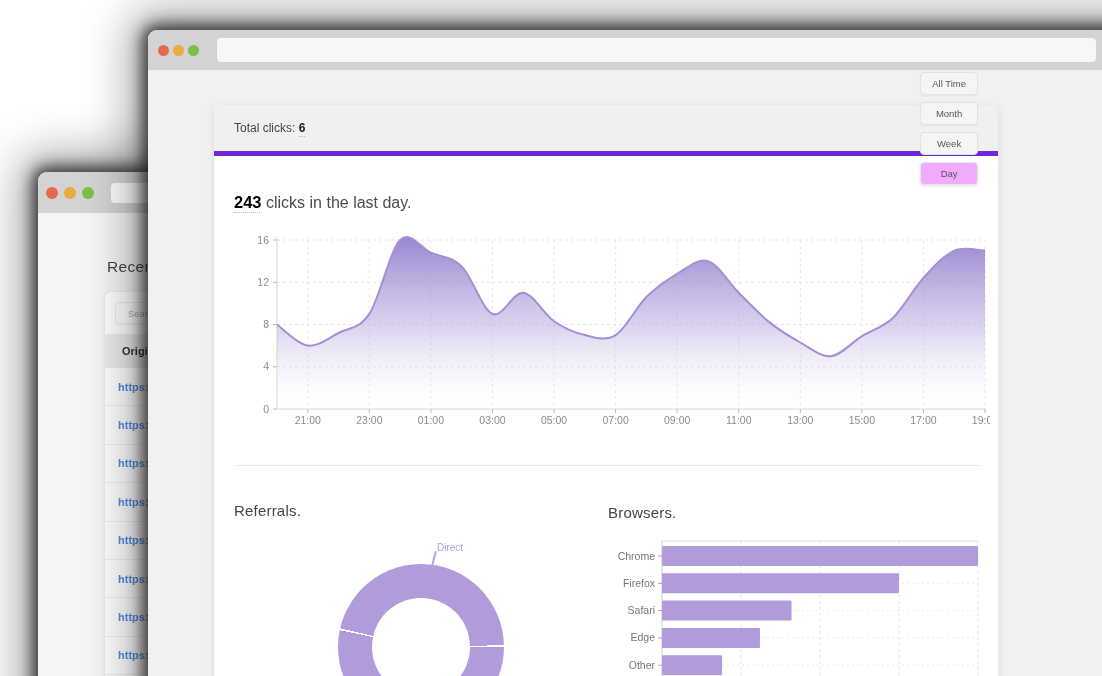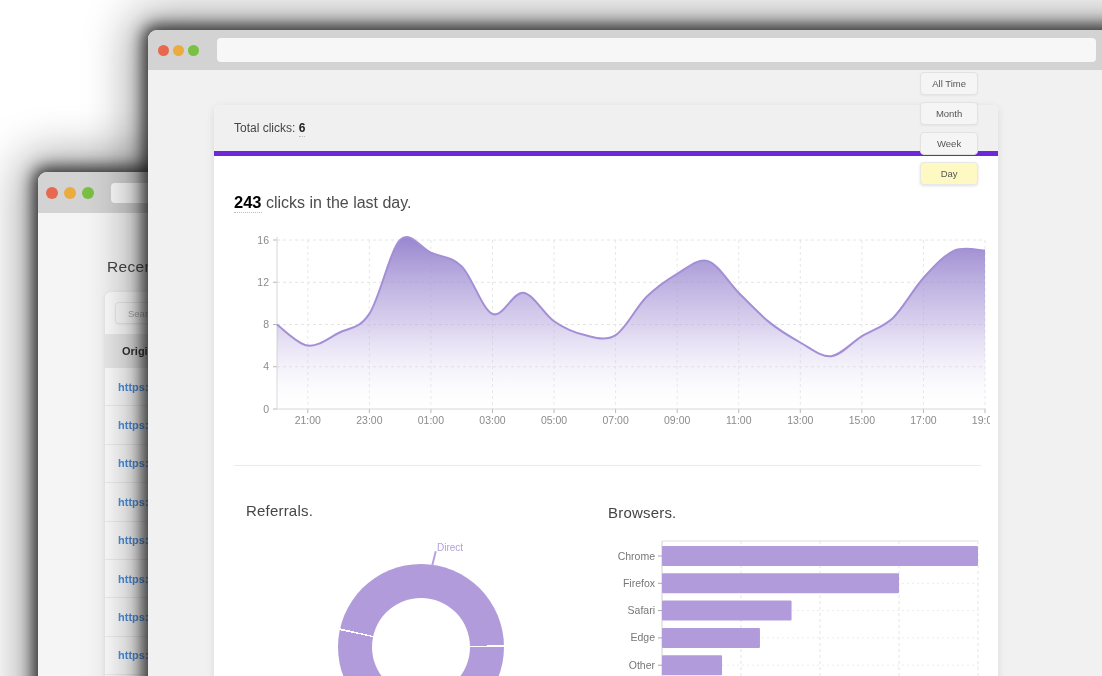--- a/index.html
+++ b/index.html
@@ -48,30 +48,30 @@
   #card-header { height:51px; background:#f0f0f0; border-bottom:5px solid #6d28d9;
     border-radius:6px 6px 0 0; display:flex; align-items:center; justify-content:space-between;
     padding:0 20px; }
   #total-clicks { font-size:12px; color:#454545; }
   #total-clicks b { color:#1f1f1f; }
   .dotted { border-bottom:1px dotted #bdbdbd; padding-bottom:1px; }
   #filters { display:flex; gap:7px;flex-direction:column; }
   .filter-btn { font-family:inherit; font-size:9.5px; color:#555; padding:5px 11px;
     background:#f5f5f5; border:1px solid #e2e2e2; border-radius:4px; cursor:pointer;
     box-shadow:0 1px 2px rgba(0,0,0,.05); }
-  .filter-btn.active { background:#fef9c3; border-color:#e8e8e8; box-shadow:0 1px 3px rgba(0,0,0,.13); }
+  .filter-btn.active { background:#f0abfc; border-color:#e8e8e8; box-shadow:0 1px 3px rgba(0,0,0,.13); }
 
   #headline { position:absolute; left:20px; top:88px; font-size:16px; color:#4d4d4d; }
   #headline b { color:#000000; font-size:16.5px; }
 
   #area-chart { position:absolute; left:20px; top:127px; }
   #section-divider { position:absolute; left:20px; top:360px; width:747px;
     border-top:1px solid #ebebeb; }
   .section-title { position:absolute; font-size:15px; color:#454545; letter-spacing:.2px; }
-  #referrals-title { left:20px; top:397px;margin-left:12px; }
+  #referrals-title { left:20px; top:397px; }
   #browsers-title { left:394px; top:379px;margin-top:20px; }
 
   #donut { position:absolute; left:124px; top:459px; width:166px; height:166px; border-radius:50%; }
   #donut-hole { position:absolute; left:34px; top:34px; width:98px; height:98px;
     background:#fff; border-radius:50%; }
   #donut-pointer { position:absolute; left:219px; top:446px; width:1.5px; height:15px;
     background:#b7a2dd; transform:rotate(14deg); }
   #donut-label { position:absolute; left:223px; top:437px; font-size:10px; color:#b3a0da;text-align:center; }
 
   #bar-chart { position:absolute; left:394px; top:430px; }

